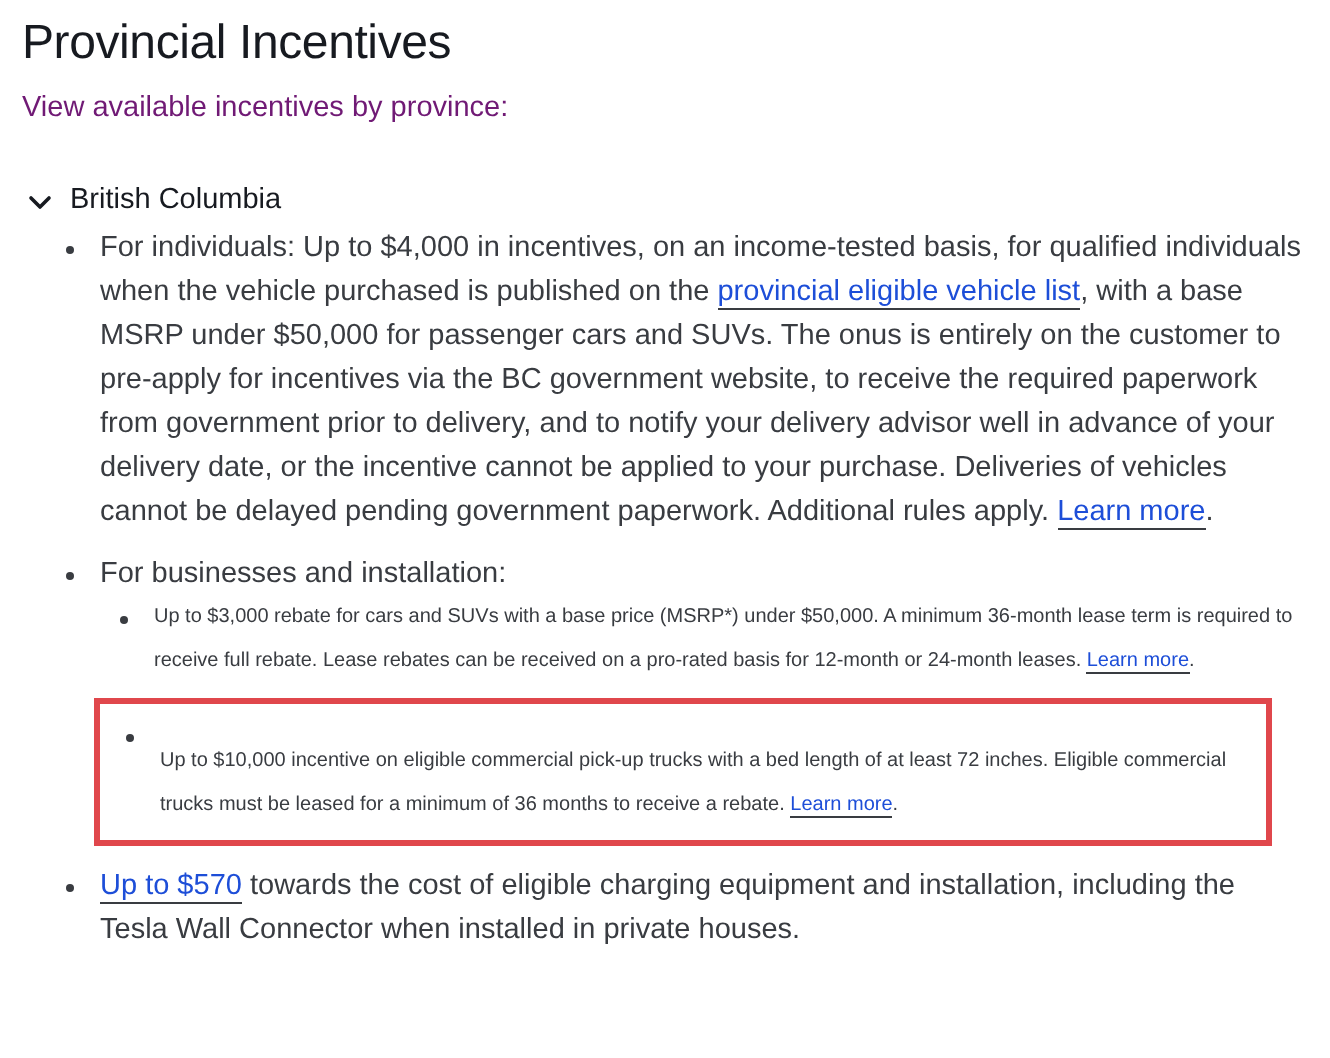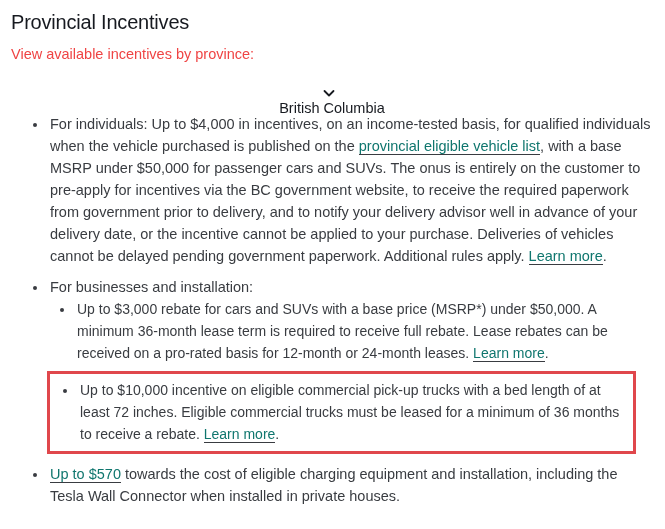--- a/index.html
+++ b/index.html
@@ -19,47 +19,46 @@
       position: absolute;
       left: 0; top: 0;
       width: 665px;
       height: 529px;
     }
     .title {
       position: absolute;
       left: 11px;
       top: 6px;
       margin: 0;
-      font-size: 20px;
+      font-size: 24px;
       font-weight: 400;
       color: #171a20;
       letter-spacing: -0.2px;
       line-height: 32px;
     }
     .subtitle {
       position: absolute;
       left: 11px;
       top: 44px;
       margin: 0;
       font-size: 14.5px;
-      color: #ef4444;
+      color: #701a75;
       line-height: 20px;
     }
     .province {
       position: absolute;
       left: 12px;
       top: 86px;
       width: 640px;
     }
     .province-header {
       display: flex;
-      align-items: center;
+      align-items: flex-end;
       height: 22px;
       cursor: pointer;
-      flex-direction: column;
     }
     .chevron {
       display: inline-block;
       width: 14px;
       height: 14px;
       margin-right: 8px;
       margin-left: 1px;
     }
     .province-name {
       font-size: 14.5px;
@@ -93,47 +92,47 @@
       border-radius: 50%;
       background: #393c41;
     }
     .list-l2 {
       padding-left: 28px;
       margin-left: -1px;
     }
     .list-l2 > li {
       position: relative;
       line-height: 22px;
-      font-size: 14px;
+      font-size: 10px;
       color: #393c41;
     }
     .list-l2 > li::before {
       content: "";
       position: absolute;
       left: -17px;
       top: 10px;
       width: 4px;
       height: 4px;
       border-radius: 50%;
       background: #393c41;
     }
     .list-l2 > li.highlighted {
       margin-top: 7px;
       margin-left: -30px;
-      padding: 5px 10px 6px 30px;
+      padding: 18px 10px 6px 30px;
       border: 3px solid #e0474c;
       width: 543px;
       margin-bottom: 6px;
     }
     .list-l2 > li.highlighted::before {
       left: 13px;
       top: 15px;
     }
     a.link {
-      color: #0f766e;
+      color: #1d4ed8;
       text-decoration: none;
       border-bottom: 1px solid #393c41;
       cursor: pointer;
     }
   </style>
 </head>
 <body>
 
 <div class="page">
   <h1 class="title">Provincial Incentives</h1>

